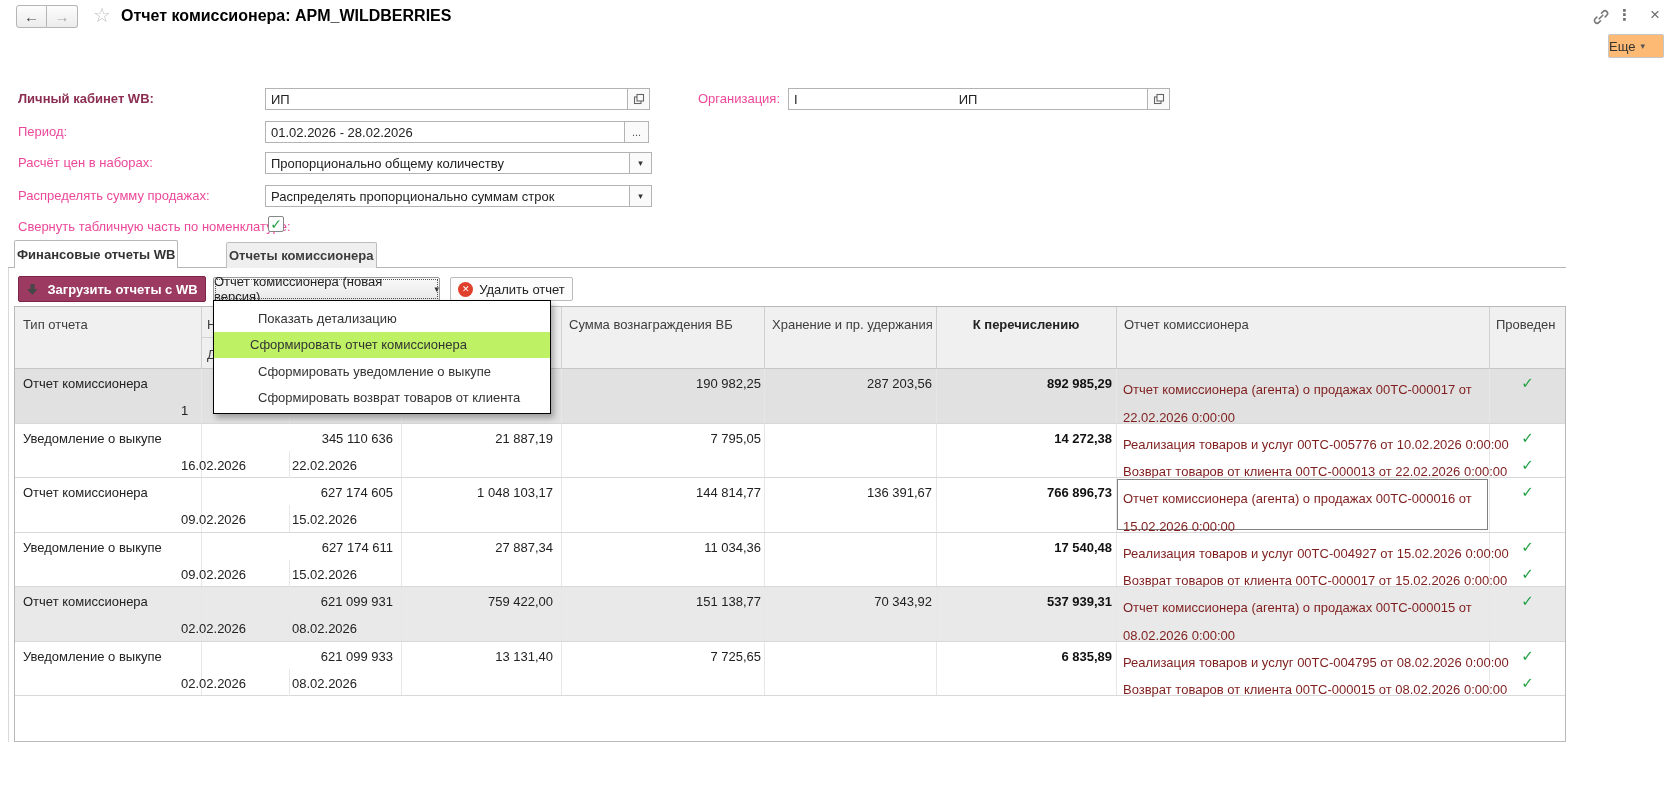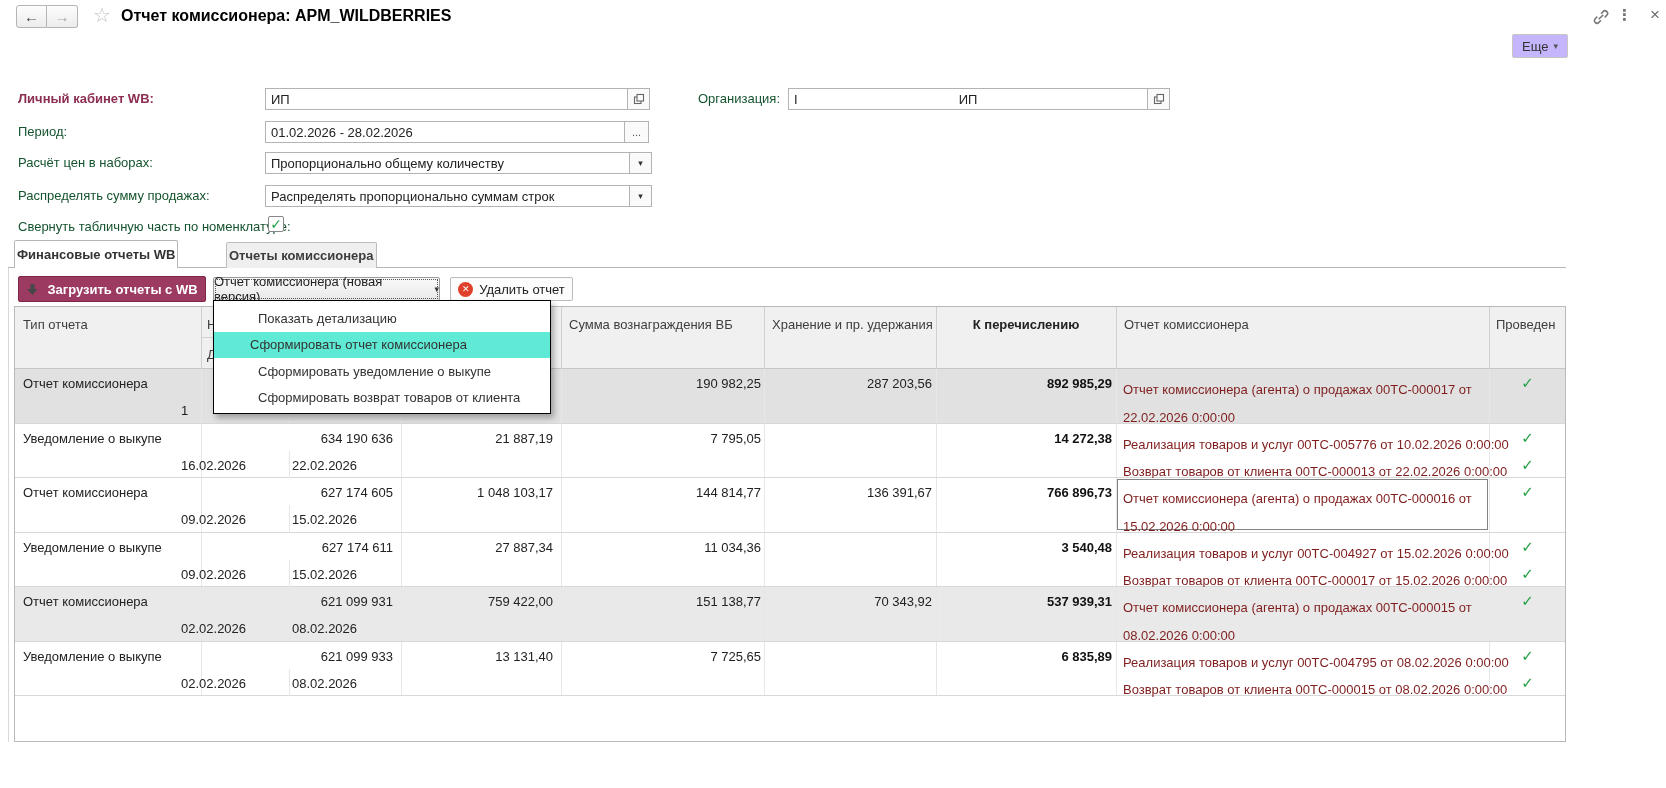--- a/index.html
+++ b/index.html
@@ -13,28 +13,28 @@
             display:flex; align-items:center; justify-content:center; font-size:15px; cursor:default; }
   .navbtn.back { border-radius:3px 0 0 3px; color:#444; }
   .navbtn.fwd  { border-radius:0 3px 3px 0; color:#a8a8a8; border-left:none; }
   .star { position:absolute; left:93px; top:3px; font-size:20px; color:#c2c2c2; }
   .wtitle { position:absolute; left:121px; top:7px; font-size:16px; font-weight:bold; color:#000; white-space:nowrap; }
   .topicons { position:absolute; top:5px; right:0; }
   .ticon { position:absolute; top:0; color:#6e6e6e; }
   .ticon.link { left:auto; right:56px; top:3px; }
   .ticon.kebab { right:34px; font-size:15px; font-weight:bold; top:1px; letter-spacing:0; }
   .ticon.close { right:6px; font-size:17px; top:0; }
-  .morebtn { position:absolute; left:1512px; top:34px; width:56px; height:24px; background:#c4b5fd;
-             border:1px solid #c6c6c6; border-radius:2px; display:flex; align-items:center; justify-content:center;
+  .morebtn { position:absolute; left:1608px; top:34px; width:56px; height:24px; background:#fdba74;
+             border:1px solid #c6c6c6; border-radius:2px; display:flex; align-items:center; 
              gap:5px; color:#333; }
   .morebtn .arr { font-size:9px; color:#555; }
 
   
   .frow { position:absolute; height:22px; }
-  .flabel { position:absolute; top:3px; color:#14532d; white-space:nowrap; }
+  .flabel { position:absolute; top:3px; color:#ec4899; white-space:nowrap; }
   .flabel.req { color:#8b2e52; font-weight:bold; }
   .fbox { position:absolute; top:0; height:22px; border:1px solid #b3b3b3; background:#fff; display:flex; align-items:center; }
   .fbox input { border:none; outline:none; width:100%; height:100%; font:inherit; color:#222; padding:0 5px; background:transparent; }
   .sqbtn { position:absolute; top:0; width:22px; height:22px; border:1px solid #b3b3b3; border-left:none; background:#fafafa;
            display:flex; align-items:center; justify-content:center; color:#555; font-size:11px; }
   .selarrow { font-size:9px; color:#333; }
   .orgval { position:relative; width:100%; height:100%; }
   .orgval .vs { position:absolute; left:5px; top:3px; color:#222; }
   .orgval .vm { position:absolute; left:50%; top:3px; transform:translateX(-50%); color:#222; }
   .chk { position:absolute; left:268px; top:0; width:16px; height:16px; border:1px solid #878787; border-radius:2px;
@@ -100,21 +100,21 @@
   .pcheck { position:absolute; left:0; width:100%; color:#1fa043; font-weight:bold; font-size:15px; }
   .pcheck.k1 { top:5px; } .pcheck.k2 { top:32px; }
   .focusbox { position:absolute; left:1102px; top:1px; width:371px; height:51px; border:1px solid #828282; }
   .gl { position:absolute; top:0; height:100%; border-left:1px solid #e7e7e7; }
   .gl.half { top:27px; height:27px; }
 
   
   .menu { position:absolute; left:213px; top:300px; width:338px; height:114px; background:#fff; border:1px solid #000000;
           box-shadow:3px 4px 6px rgba(0,0,0,0.3); z-index:10; padding-top:4px; }
   .mitem { height:26.5px; display:flex; align-items:center; padding-left:44px; color:#333; white-space:nowrap; }
-  .mitem.hl { background:#5eead4;padding-left:36px; }
+  .mitem.hl { background:#bef264;padding-left:36px; }
 </style>
 </head>
 <body>
 
 <div class="screen">
 
   <div class="navgroup">
     <div class="navbtn back">
         <span>←</span>
       </div>
@@ -282,21 +282,21 @@
       <div class="trow">
         <div class="gl" style="left:186px;"></div>
           <div class="gl" style="left:386px;"></div>
           <div class="gl" style="left:546px;"></div>
           <div class="gl" style="left:749px;"></div>
           <div class="gl" style="left:921px;"></div>
           <div class="gl" style="left:1101px;"></div>
           <div class="gl" style="left:1474px;"></div>
           <div class="gl half" style="left:274px;"></div>
         <div class="cell c-type">Уведомление о выкупе</div>
-        <div class="cell c-num">634 190 636</div>
+        <div class="cell c-num">345 110 636</div>
         <div class="cell c-date1">16.02.2026</div>
         <div class="cell c-date2">22.02.2026</div>
         <div class="cell c-sales">21 887,19</div>
         <div class="cell c-reward">7 795,05</div>
         <div class="cell c-storage"></div>
         <div class="cell c-transfer">14 272,38</div>
         <div class="cell c-docs">
           <div class="doc n1">Реализация товаров и услуг 00ТС-005776 от 10.02.2026 0:00:00</div>
           <div class="doc n2">Возврат товаров от клиента 00ТС-000013 от 22.02.2026 0:00:00</div>
         </div>
@@ -341,21 +341,21 @@
           <div class="gl" style="left:1101px;"></div>
           <div class="gl" style="left:1474px;"></div>
           <div class="gl half" style="left:274px;"></div>
         <div class="cell c-type">Уведомление о выкупе</div>
         <div class="cell c-num">627 174 611</div>
         <div class="cell c-date1">09.02.2026</div>
         <div class="cell c-date2">15.02.2026</div>
         <div class="cell c-sales">27 887,34</div>
         <div class="cell c-reward">11 034,36</div>
         <div class="cell c-storage"></div>
-        <div class="cell c-transfer">3 540,48</div>
+        <div class="cell c-transfer">17 540,48</div>
         <div class="cell c-docs">
           <div class="doc n1">Реализация товаров и услуг 00ТС-004927 от 15.02.2026 0:00:00</div>
           <div class="doc n2">Возврат товаров от клиента 00ТС-000017 от 15.02.2026 0:00:00</div>
         </div>
         <div class="cell c-checks">
           <span class="pcheck k1">✓</span>
           <span class="pcheck k2">✓</span>
         </div>
       </div>
 

